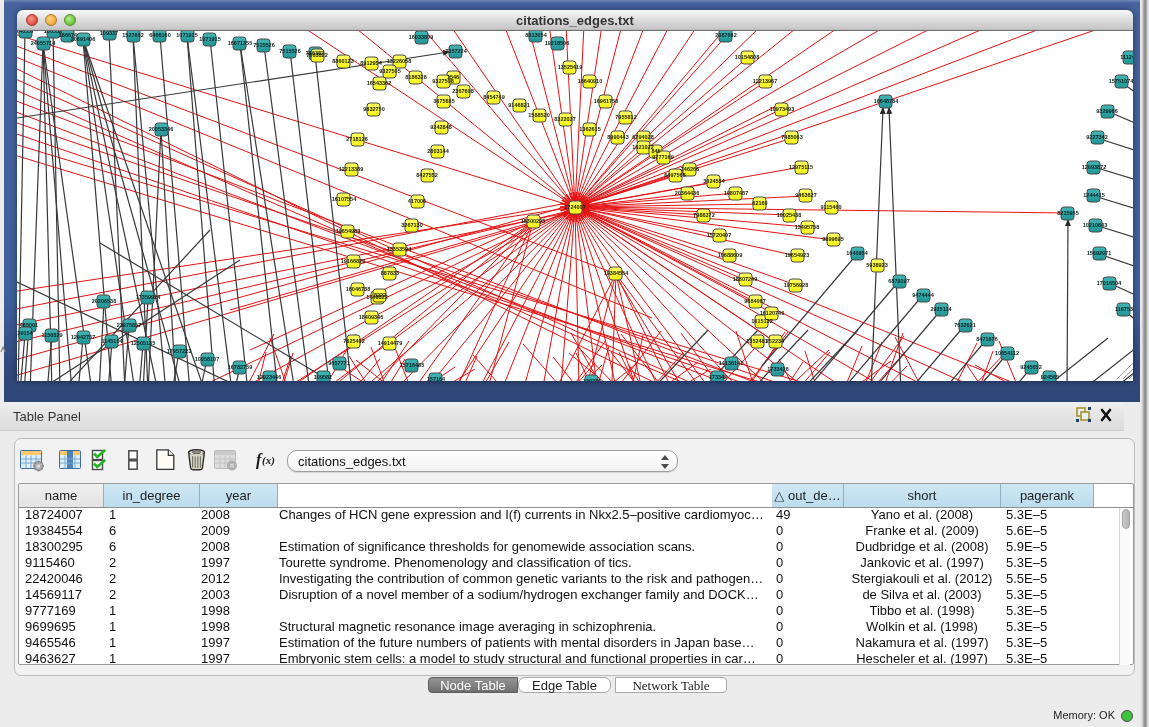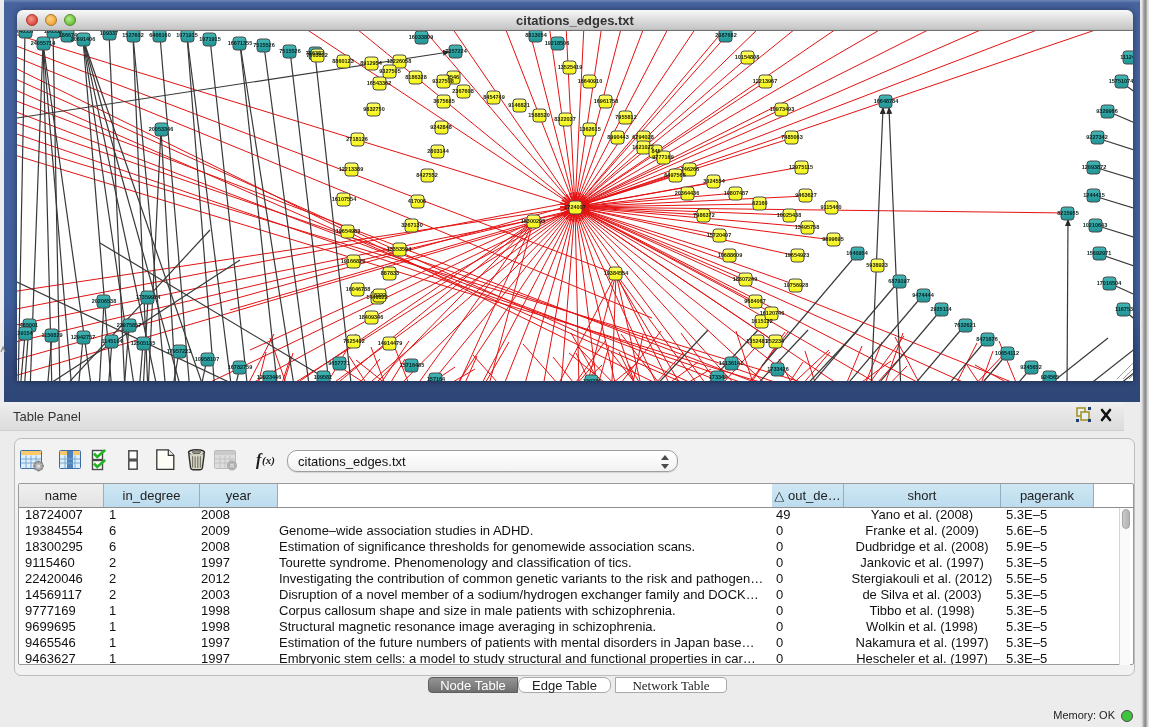--- a/index.html
+++ b/index.html
@@ -708,29 +708,29 @@
  <div id="hdrline"></div>
  <div id="sbtrack">
       <div id="sbthumb"></div>
     </div>
 </div>
 <div id="rowswrap">
     <div class="row" style="top:23px">
 <span style="left:7px">18724007</span>
       <span style="left:91px">1</span>
       <span style="left:183px">2008</span>
+      <span style="left:261px">Changes of HCN gene expression and I(f) currents in Nkx2.5–positive cardiomyoc…</span>
       <span style="left:758px">49</span>
       <span style="left:826px;width:156px;text-align:center">Yano et al. (2008)</span>
       <span style="left:988px">5.3E–5</span>
     </div>
     <div class="row" style="top:39px">
 <span style="left:7px">19384554</span>
       <span style="left:91px">6</span>
       <span style="left:183px">2009</span>
-      <span style="left:261px">Genome–wide association studies in ADHD.</span>
       <span style="left:758px">0</span>
       <span style="left:826px;width:156px;text-align:center">Franke et al. (2009)</span>
       <span style="left:988px">5.6E–5</span>
     </div>
     <div class="row" style="top:55px">
 <span style="left:7px">18300295</span>
       <span style="left:91px">6</span>
       <span style="left:183px">2008</span>
       <span style="left:261px">Estimation of significance thresholds for genomewide association scans.</span>
       <span style="left:758px">0</span>
@@ -761,21 +761,20 @@
       <span style="left:183px">2003</span>
       <span style="left:261px">Disruption of a novel member of a sodium/hydrogen exchanger family and DOCK…</span>
       <span style="left:758px">0</span>
       <span style="left:826px;width:156px;text-align:center">de Silva et al. (2003)</span>
       <span style="left:988px">5.3E–5</span>
     </div>
     <div class="row" style="top:119px">
 <span style="left:7px">9777169</span>
       <span style="left:91px">1</span>
       <span style="left:183px">1998</span>
-      <span style="left:261px">Corpus callosum shape and size in male patients with schizophrenia.</span>
       <span style="left:758px">0</span>
       <span style="left:826px;width:156px;text-align:center">Tibbo et al. (1998)</span>
       <span style="left:988px">5.3E–5</span>
     </div>
     <div class="row" style="top:135px">
 <span style="left:7px">9699695</span>
       <span style="left:91px">1</span>
       <span style="left:183px">1998</span>
       <span style="left:261px">Structural magnetic resonance image averaging in schizophrenia.</span>
       <span style="left:758px">0</span>

